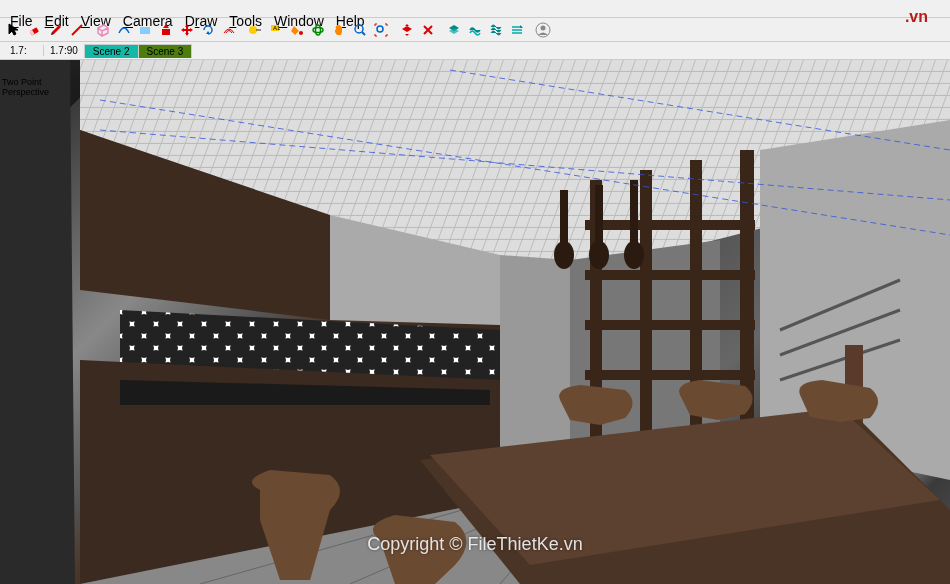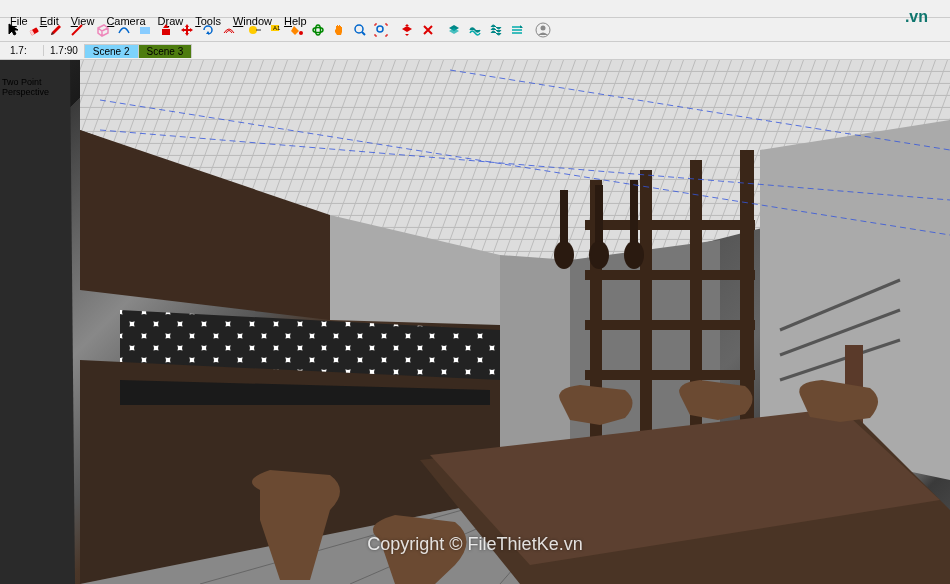--- a/index.html
+++ b/index.html
@@ -1,37 +1,37 @@
 <!DOCTYPE html>
 <html><head>
   <meta charset="utf-8">
   <style>
     * { margin: 0; padding: 0; box-sizing: border-box; }
     body { font-family: "Segoe UI", Tahoma, sans-serif; font-size: 11px; width: 950px; height: 584px; overflow: hidden; background: #f0f0f0; position: relative; }
     
     .menubar { display: flex; background: #f0f0f0; padding: 2px 4px; border-bottom: 1px solid #ccc; height: 18px; align-items: center; gap: 0; }
-    .menubar-item { padding: 1px 6px; cursor: pointer; font-size: 11px; margin-top: 24px; }
+    .menubar-item { padding: 1px 6px; cursor: pointer; font-size: 14px; margin-top: 24px; }
     .menubar-item .underline { text-decoration: underline; }
     
     .toolbar { display: flex; background: #f0f0f0; padding: 2px 4px; border-bottom: 1px solid #ccc; height: 24px; align-items: center; gap: 1px; }
     .tool-btn { width: 20px; height: 20px; display: flex; align-items: center; justify-content: center; border: 1px solid transparent; cursor: pointer; }
     .tool-sep { width: 4px; height: 20px; }
     
     .measure-bar { display: flex; background: #f0f0f0; padding: 2px 4px; border-bottom: 1px solid #ccc; height: 18px; align-items: center; gap: 0; font-size: 10px; }
     .measure-field { padding: 0 6px; border-right: 1px solid #ccc; min-width: 40px; }
     .scene-tab { padding: 1px 8px; background: #4d7c0f; border: 1px solid #ccc; border-bottom: none; cursor: pointer; margin-left: -1px; }
-    .scene-tab.active { background: #7dd3fc; }
+    .scene-tab.active { background: #14b8a6; }
     
     .viewport { position: relative; width: 100%; height: 524px; background: #fff; overflow: hidden; }
     .viewport-content { position: absolute; inset: 0; background: linear-gradient(135deg, #2a2a2a 0%, #1a1a1a 8%, #3a3a3a 8%, #888 25%, #555 35%, #4a3628 40%, #3a2a1f 50%, #3a2a1f 58%, #555 60%, #666 70%, #3a3a3a 80%, #ddd 85%, #3a3a3a 92%, #555 100%); }
     .viewport-label { position: absolute; top: 18px; left: 2px; font-size: 9px; color: #000; line-height: 1.1; }
     
     .watermark-logo { position: absolute; top: 8px; right: 22px; display: flex; align-items: baseline; font-weight: bold; pointer-events: none; }
     .watermark-logo .blue { color: #0099e5; font-size: 26px; font-family: Arial; }
-    .watermark-logo .red { color: #0f766e; font-size: 16px; font-family: Arial; }
+    .watermark-logo .red { color: #b91c1c; font-size: 16px; font-family: Arial; }
     
     .copyright { position: absolute; top: 534px; left: 0; width: 100%; text-align: center; color: rgba(255,255,255,0.85); font-size: 18px; font-weight: normal; pointer-events: none; text-shadow: 0 0 3px rgba(0,0,0,0.5); }
     
     
     .ic-black { fill: #000; stroke: #000; }
     .ic-red { fill: #d00; }
     .ic-blue { fill: #06c; }
     .ic-orange { fill: #f80; }
     .ic-yellow { fill: #fc0; }
     .ic-teal { fill: #088; }

